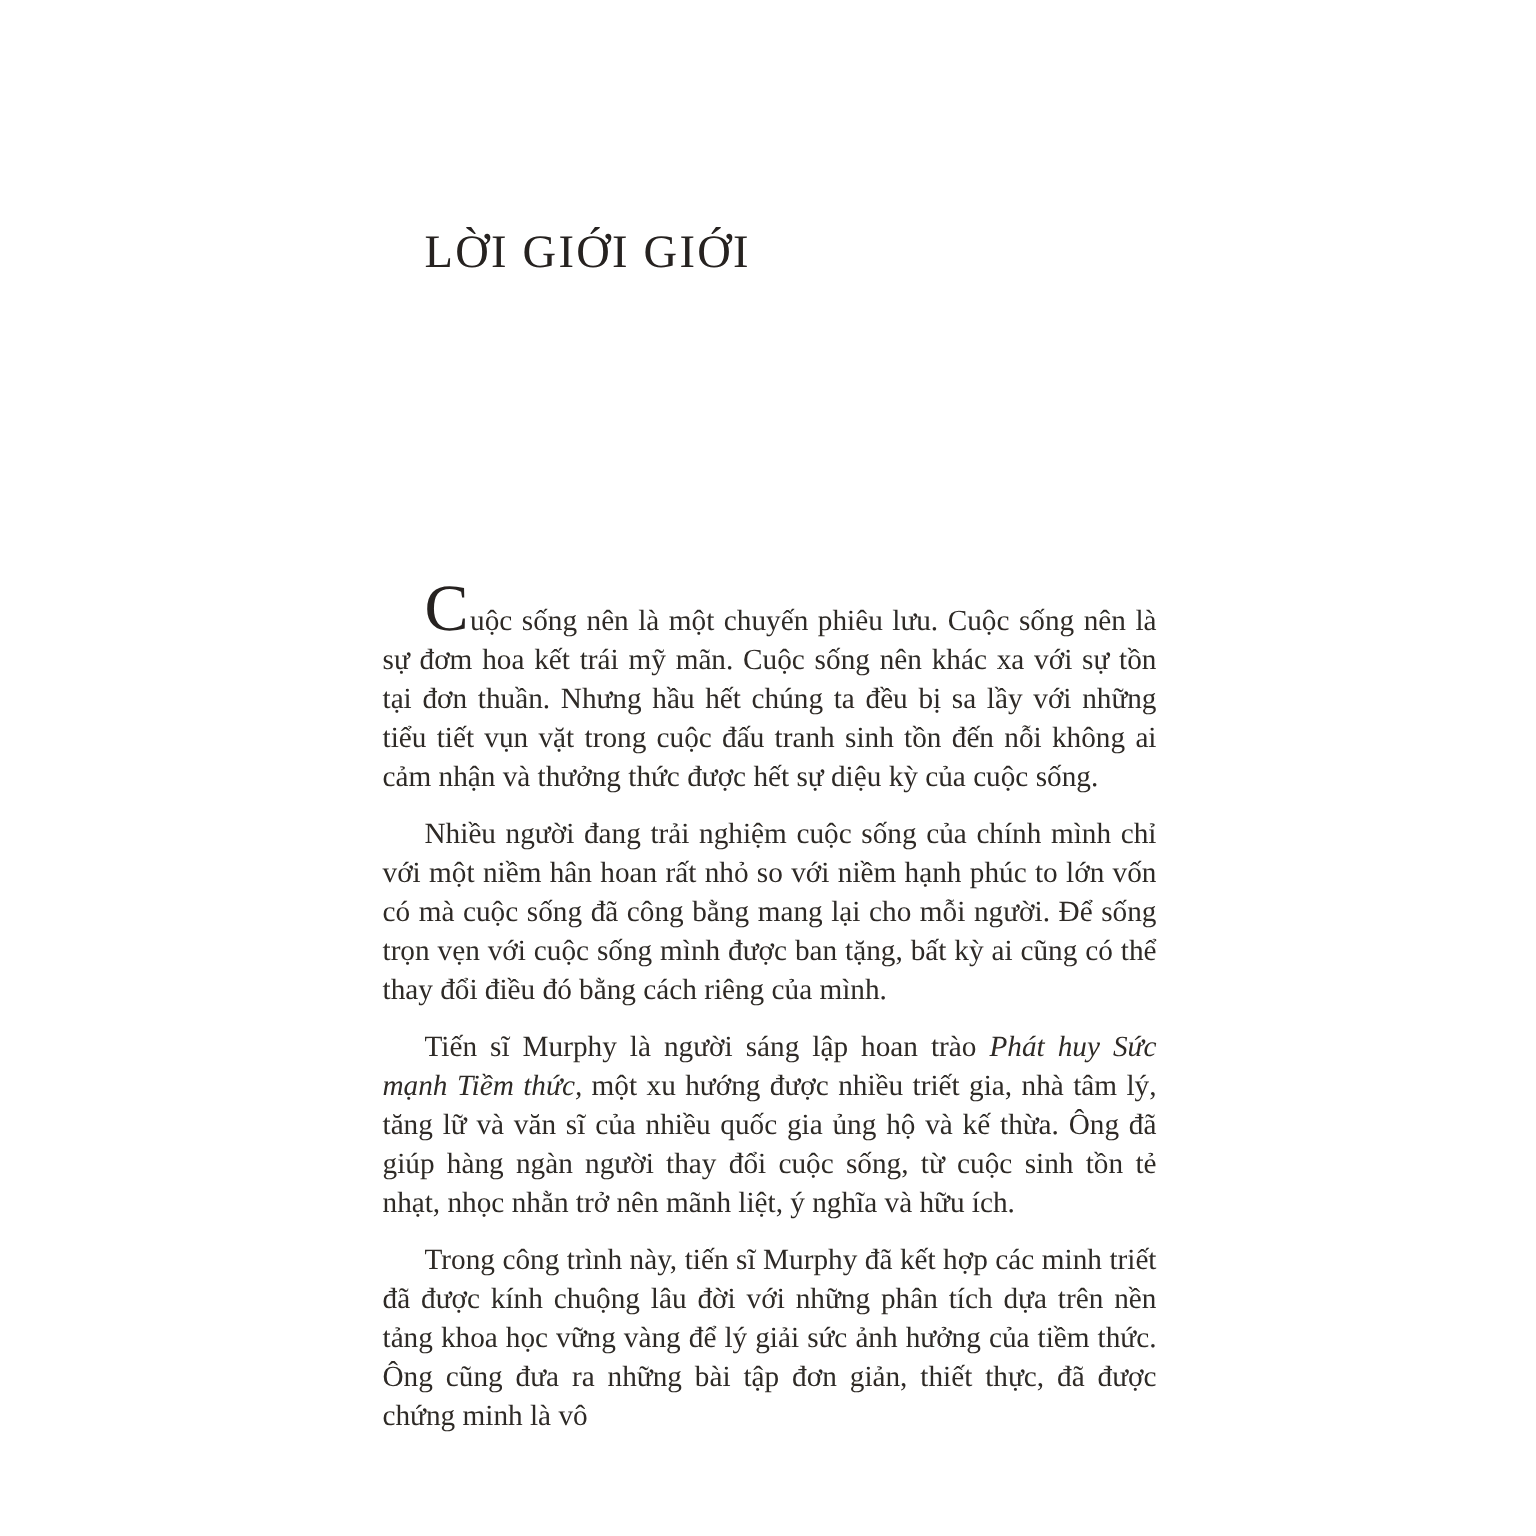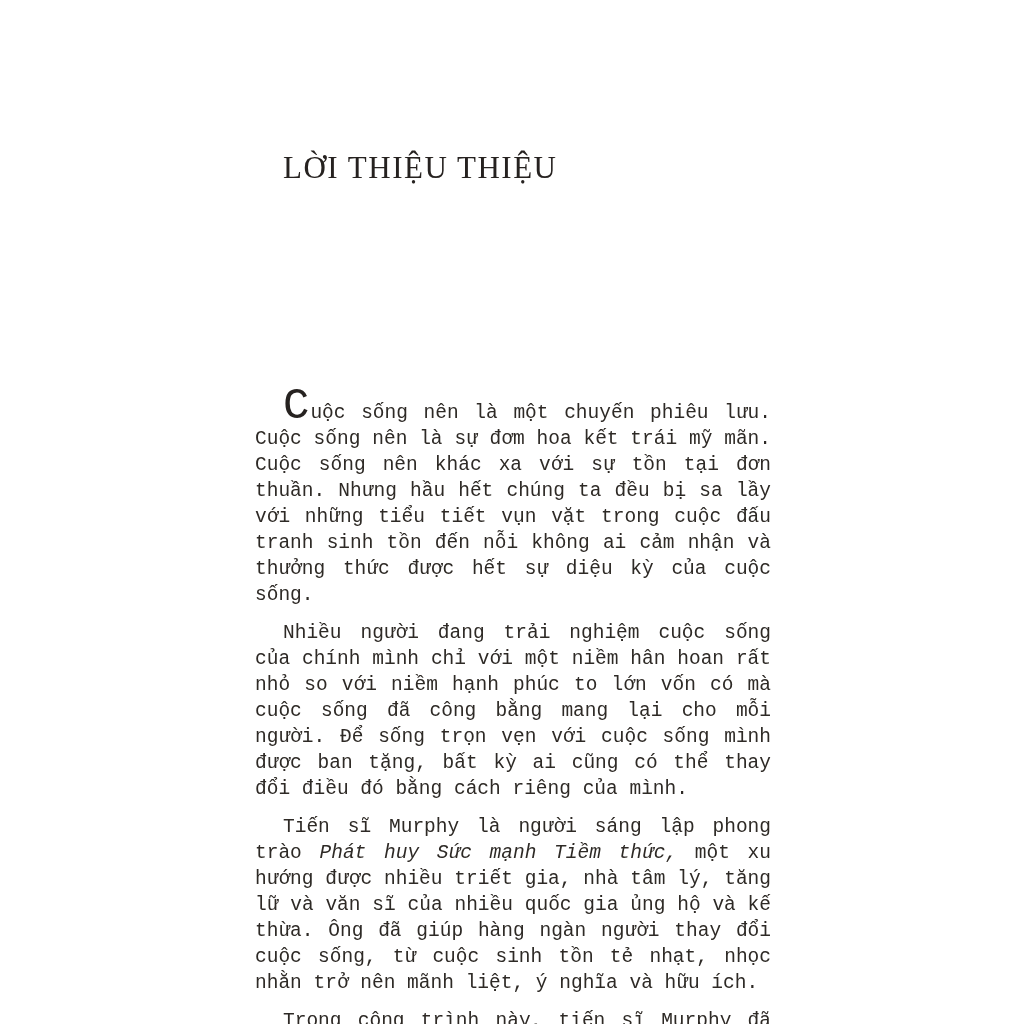--- a/index.html
+++ b/index.html
@@ -34,45 +34,44 @@
     top: 393px;
     width: 516px;
   }
   .para {
     margin: 0 0 12px 0;
     text-align: justify;
     text-indent: 28px;
     font-size: 19.5px;
     line-height: 26px;
     color: #2e2a26;
-    font-family: Liberation Mono, monospace;
   }
   .para:last-child { margin-bottom: 3px; }
   .dropcap {
     font-size: 44px;
     line-height: 26px;
     letter-spacing: 1px;
     color: #262220;
   }
   .para em {
     font-style: italic;
   }
 </style>
 </head>
 <body>
 
 <div class="page">
 
-  <h1 class="page-title">LỜI THIỆU THIỆU</h1>
+  <h1 class="page-title">LỜI GIỚI GIỚI</h1>
 
   <div class="text-block">
 
     <p class="para"><span class="dropcap">C</span><span>uộc sống nên là một chuyến phiêu lưu. Cuộc sống nên là sự đơm hoa kết trái mỹ mãn. Cuộc sống nên khác xa với sự tồn tại đơn thuần. Nhưng hầu hết chúng ta đều bị sa lầy với những tiểu tiết vụn vặt trong cuộc đấu tranh sinh tồn đến nỗi không ai cảm nhận và thưởng thức được hết sự diệu kỳ của cuộc sống.</span></p>
 
     <p class="para"><span>Nhiều người đang trải nghiệm cuộc sống của chính mình chỉ với một niềm hân hoan rất nhỏ so với niềm hạnh phúc to lớn vốn có mà cuộc sống đã công bằng mang lại cho mỗi người. Để sống trọn vẹn với cuộc sống mình được ban tặng, bất kỳ ai cũng có thể thay đổi điều đó bằng cách riêng của mình.</span></p>
 
-    <p class="para"><span>Tiến sĩ Murphy là người sáng lập phong trào </span><em>Phát huy Sức mạnh Tiềm thức,</em><span> một xu hướng được nhiều triết gia, nhà tâm lý, tăng lữ và văn sĩ của nhiều quốc gia ủng hộ và kế thừa. Ông đã giúp hàng ngàn người thay đổi cuộc sống, từ cuộc sinh tồn tẻ nhạt, nhọc nhằn trở nên mãnh liệt, ý nghĩa và hữu ích.</span></p>
+    <p class="para"><span>Tiến sĩ Murphy là người sáng lập hoan trào </span><em>Phát huy Sức mạnh Tiềm thức,</em><span> một xu hướng được nhiều triết gia, nhà tâm lý, tăng lữ và văn sĩ của nhiều quốc gia ủng hộ và kế thừa. Ông đã giúp hàng ngàn người thay đổi cuộc sống, từ cuộc sinh tồn tẻ nhạt, nhọc nhằn trở nên mãnh liệt, ý nghĩa và hữu ích.</span></p>
 
     <p class="para"><span>Trong công trình này, tiến sĩ Murphy đã kết hợp các minh triết đã được kính chuộng lâu đời với những phân tích dựa trên nền tảng khoa học vững vàng để lý giải sức ảnh hưởng của tiềm thức. Ông cũng đưa ra những bài tập đơn giản, thiết thực, đã được chứng minh là vô</span></p>
 
   </div>
 
 </div>
 
 </body></html>

